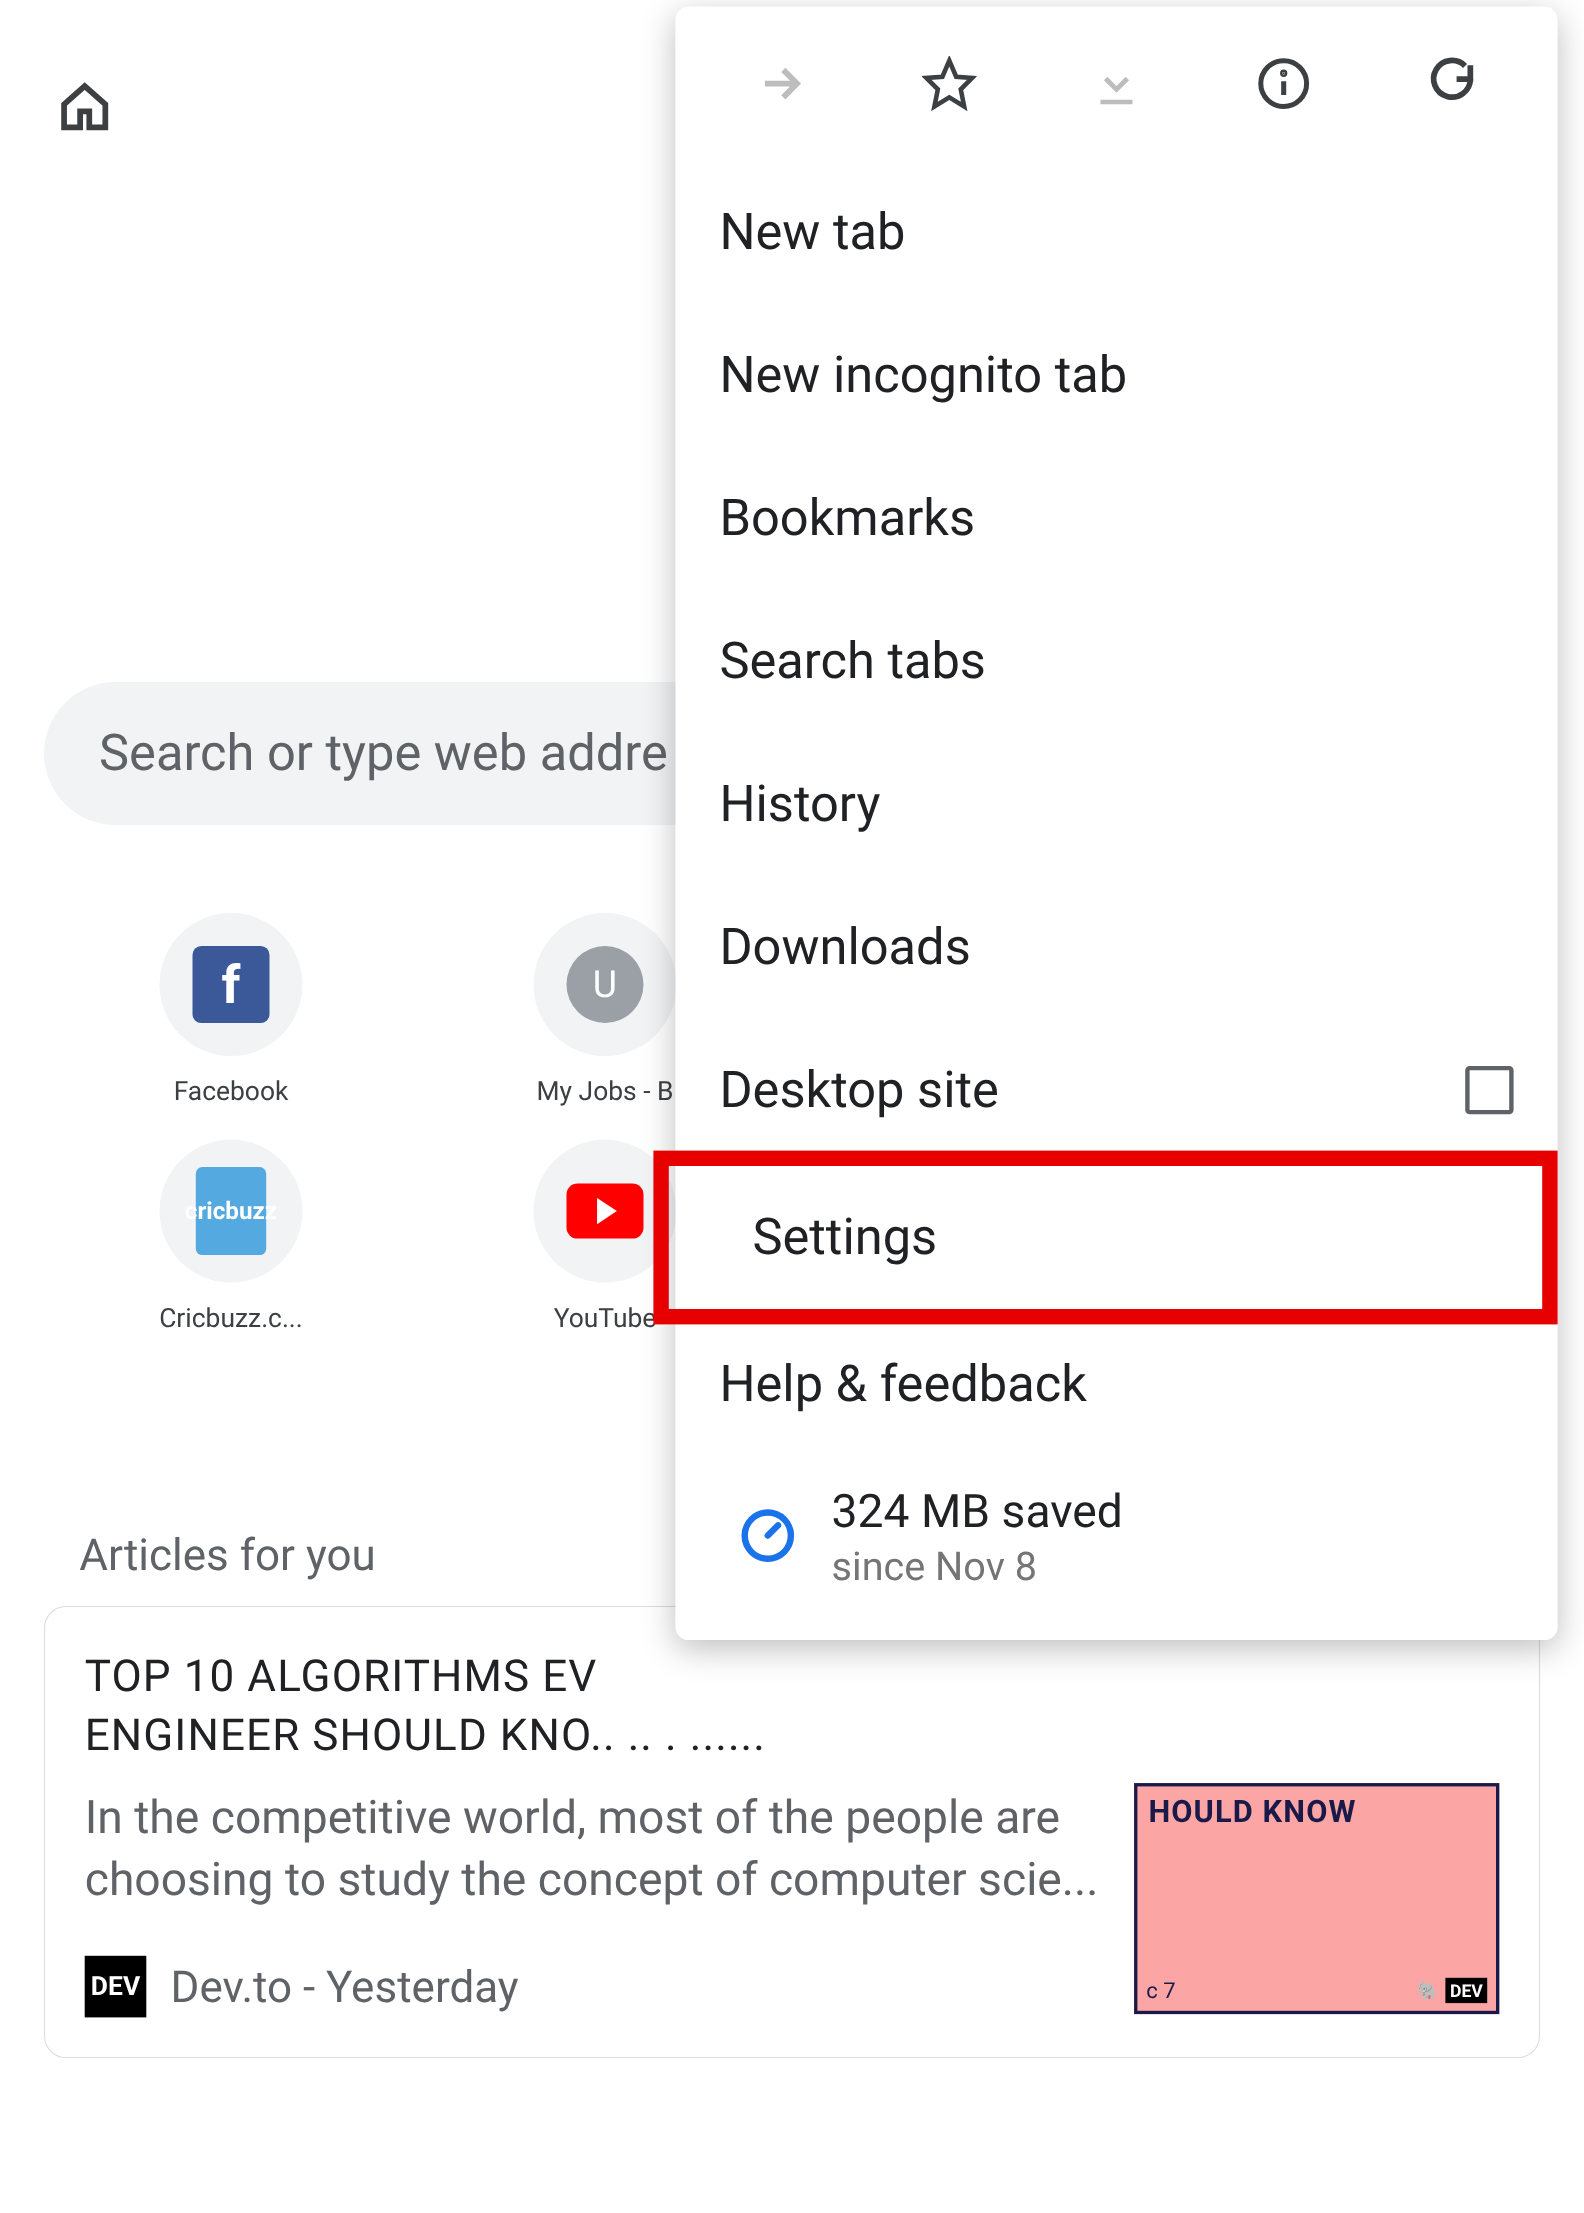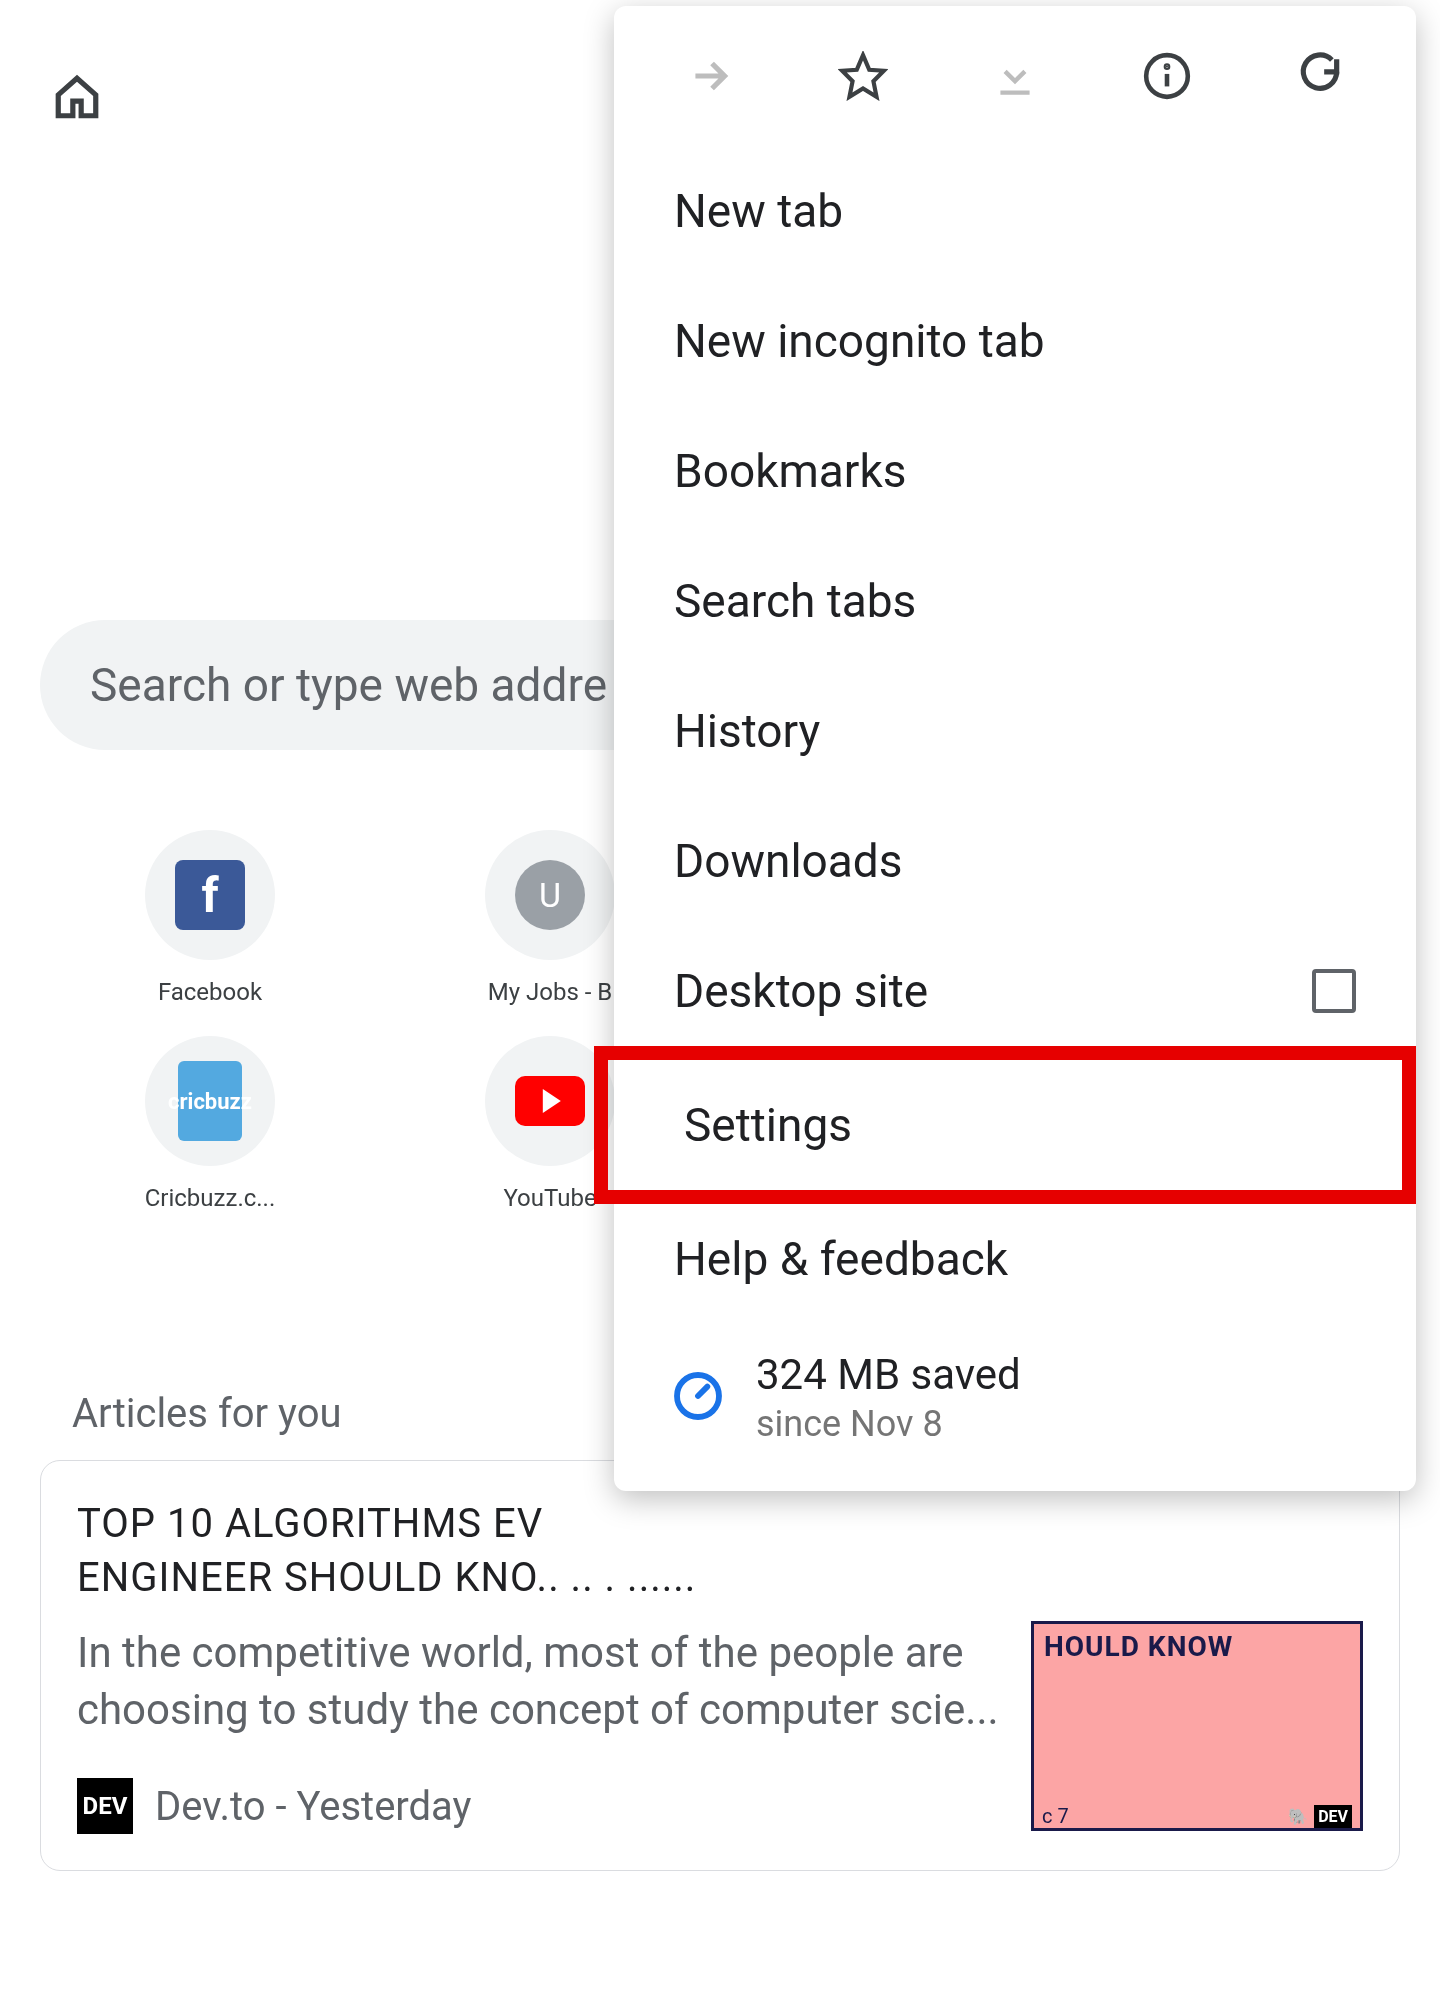--- a/index.html
+++ b/index.html
@@ -28,30 +28,30 @@
 
   .articles-label { position:absolute; top:1390px; left:72px; font-size:40px; color:#5f6368; }
 
   .article-card { position:absolute; top:1460px; left:40px; right:40px; border:1px solid #dadce0; border-radius:20px; padding:36px; }
   .article-title { font-size:40px; font-weight:400; color:#202124; line-height:1.35; letter-spacing:1px; }
   .article-desc { margin-top:20px; font-size:42px; color:#5f6368; line-height:1.35; max-width:940px; }
   .article-meta { margin-top:40px; display:flex; align-items:center; gap:22px; }
   .dev-badge { width:56px; height:56px; background:#000; color:#fff; font-size:24px; font-weight:bold; display:flex;align-items:center;justify-content:center;}
   .article-thumb { position:absolute; right:36px; top:160px; width:332px; height:210px; border:3px solid #1a1a4a; background:#fca5a5; }
   .thumb-text { position:absolute; top:6px; left:10px; font-size:28px; font-weight:bold; color:#1a1a4a; letter-spacing:1px; }
-  .thumb-bottom { position:absolute; bottom:0; left:0; right:0; height:38px; display:flex; align-items:flex-end; justify-content:space-between; padding:0 8px; font-size:20px; color:#1a1a4a; }
+  .thumb-bottom { position:absolute; bottom:0; left:0; right:0; height:38px; display:flex; align-items:center; justify-content:space-between; padding:0 8px; font-size:20px; color:#1a1a4a; }
 
   
   .menu { position:absolute; top:6px; left:614px; width:802px; background:#fff; border-radius:12px; box-shadow:0 8px 30px rgba(0,0,0,0.25); padding-bottom:20px; }
   .menu-iconrow { height:140px; display:flex; align-items:center; justify-content:space-around; padding:0 20px; }
   .menu-iconrow .mi { width:60px; height:60px; display:flex;align-items:center;justify-content:center; }
   .menu-iconrow svg { width:50px; height:50px; }
 
   .menu-list { display:flex; flex-direction:column; }
-  .menu-item { padding:38px 60px; font-size:46px; color:#202124; display:flex; align-items:center; justify-content:space-between; position:relative; }
+  .menu-item { padding:38px 40px; font-size:46px; color:#202124; display:flex; align-items:center; justify-content:space-between; position:relative; }
   .checkbox { width:44px; height:44px; border:4px solid #5f6368; border-radius:4px; }
 
   .highlight-box { border:14px solid #e60000; border-radius:0; margin:-10px 0 -10px -20px; padding:38px 56px 38px 76px !important; }
 
   .data-saved { display:flex; align-items:center; gap:30px; padding:26px 56px; }
   .ds-icon svg { width:56px;height:56px; }
   .ds-text { display:flex; flex-direction:column; }
   .ds-main { font-size:42px; color:#202124; }
   .ds-sub { font-size:36px; color:#757575; margin-top:4px; }
 </style>

